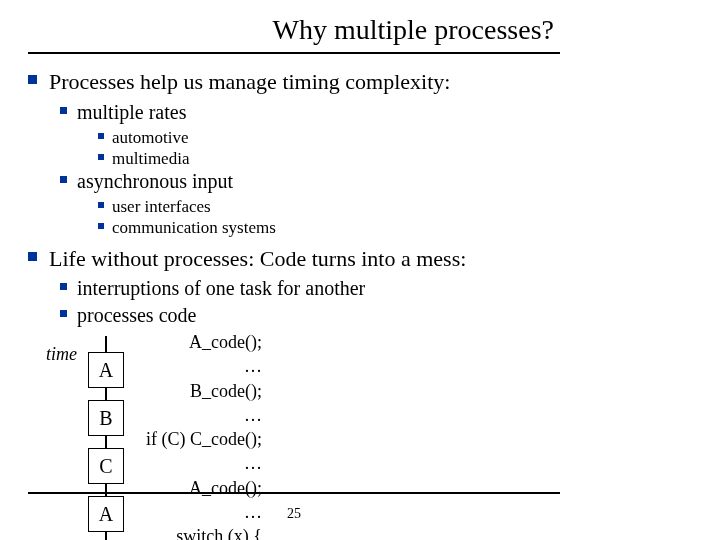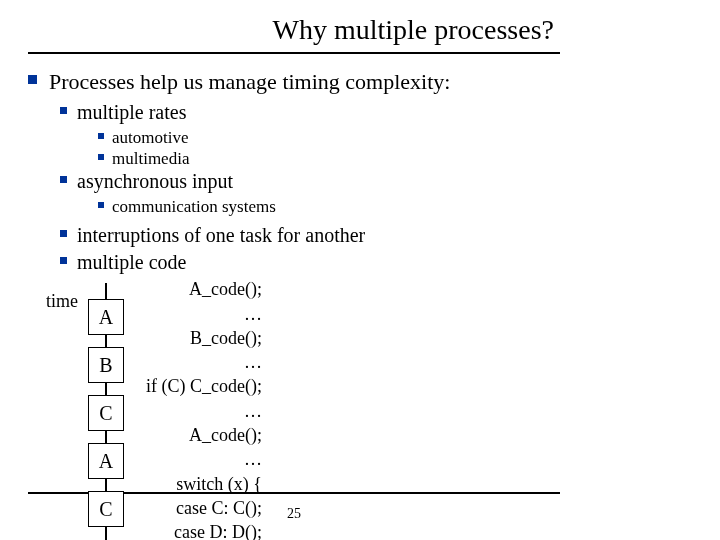--- a/index.html
+++ b/index.html
@@ -76,20 +76,21 @@
   }
   .sq.s2 { width: 7px; height: 7px; margin-top: 7px; margin-right: 10px; }
   .sq.s3 { width: 6px; height: 6px; margin-top: 6px; margin-right: 8px; }
   .lvl1 { font-size: 22px; margin-bottom: 4px; }
   .lvl2 { font-size: 20px; margin-left: 32px; margin-bottom: 2px; font-family: Liberation Serif, serif; }
   .lvl3 { font-size: 17px; margin-left: 70px; margin-bottom: 0px; }
   .time-label {
     position: absolute;
     top: 14px;
     left: 18px;
+    font-style: italic;
     font-size: 18px;
   }
   .timeline {
     position: relative;
     margin-left: 60px;
     margin-top: 2px;
   }
   .vline {
     position: absolute;
     left: 17px;
@@ -160,32 +161,40 @@
         <span class="sq s3"></span>
         <span>multimedia</span>
       </div>
 
       <div class="bullet lvl2">
         <span class="sq s2"></span>
         <span>asynchronous input</span>
       </div>
       <div class="bullet lvl3">
         <span class="sq s3"></span>
+        <span>user interfaces</span>
+      </div>
+      <div class="bullet lvl3">
+        <span class="sq s3"></span>
         <span>communication systems</span>
       </div>
 
       <div style="height:6px"></div>
 
+      <div class="bullet lvl1">
+        <span class="sq"></span>
+        <span>Life without processes: Code turns into a mess:</span>
+      </div>
       <div class="bullet lvl2">
         <span class="sq s2"></span>
         <span>interruptions of one task for another</span>
       </div>
       <div class="bullet lvl2">
         <span class="sq s2"></span>
-        <span>multiple code</span>
+        <span>processes code</span>
       </div>
 
     </div>
 
     <div class="right">
       <div class="time-label">time</div>
 
       <div class="timeline">
         <div class="vline"></div>
         <div class="arrowhead"></div>

